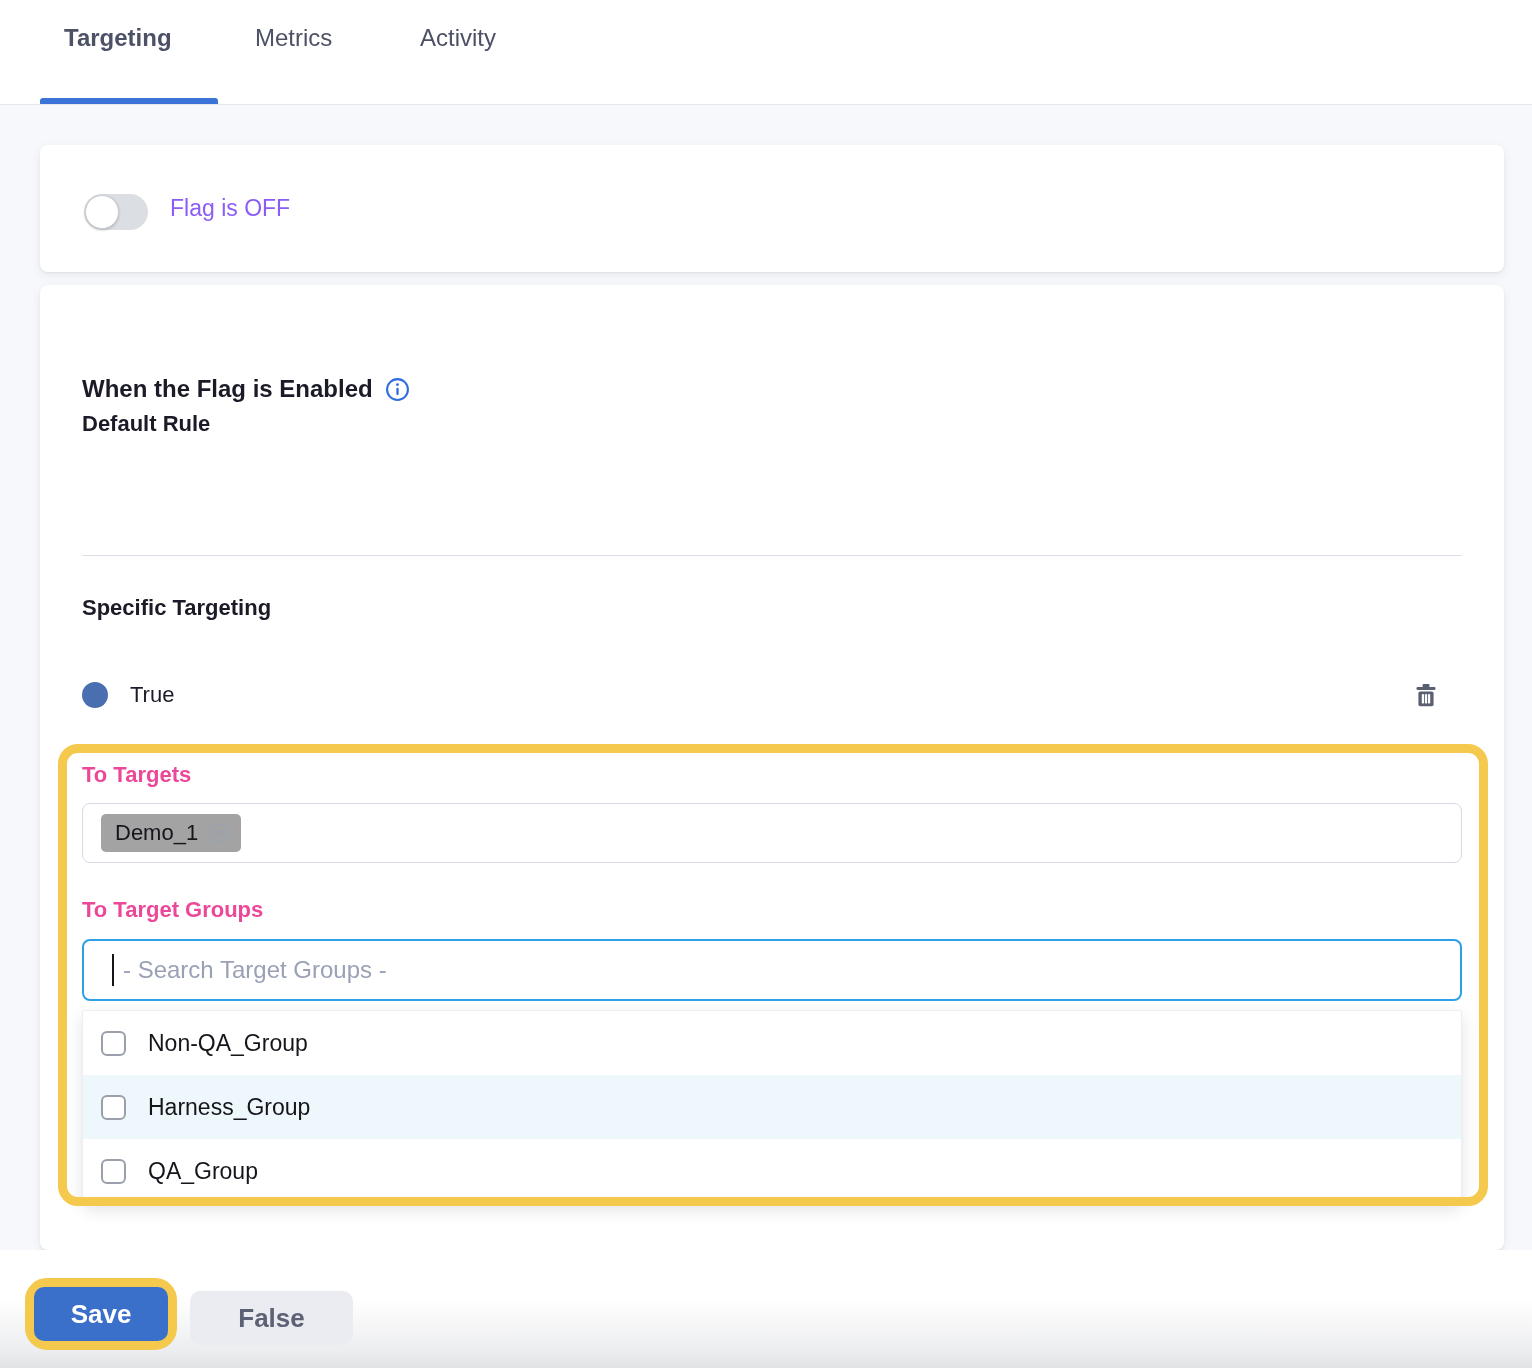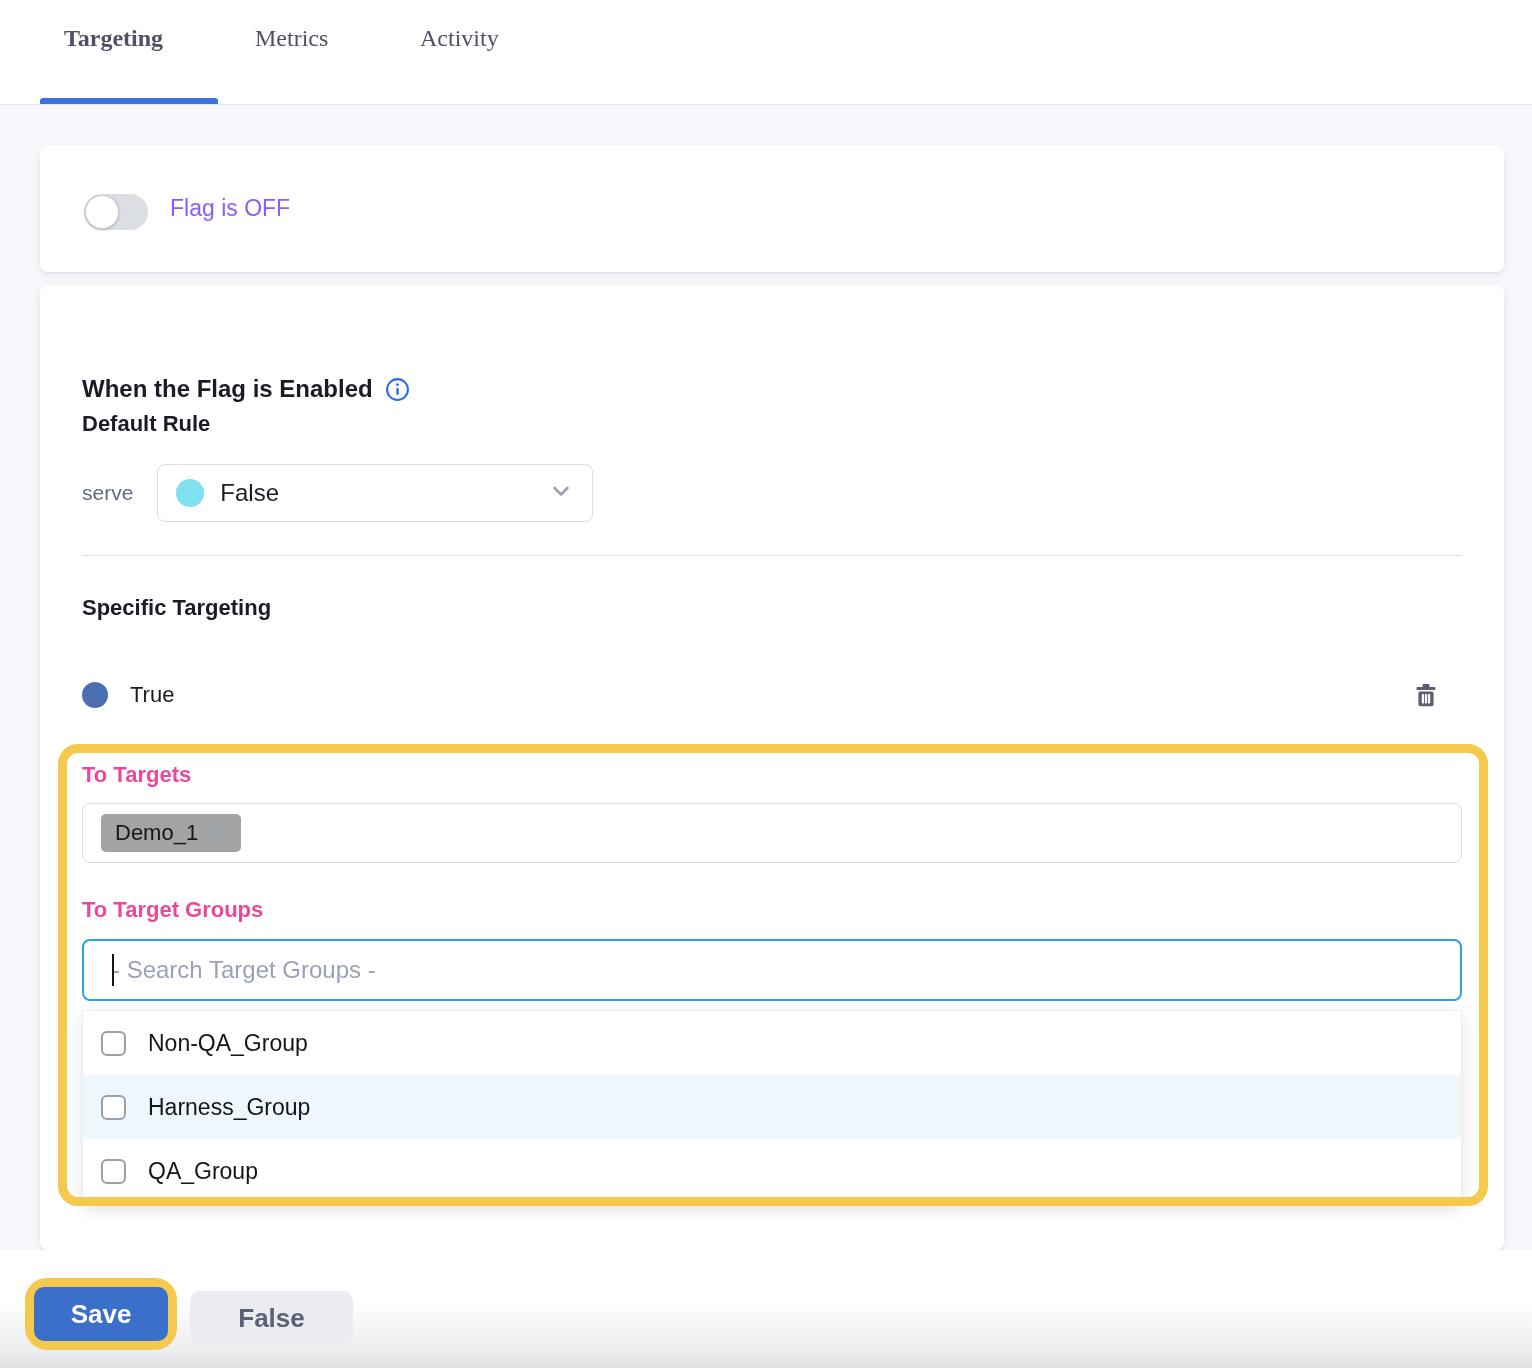--- a/index.html
+++ b/index.html
@@ -4,21 +4,21 @@
 <style>
   html,body { margin:0; padding:0; }
   body {
     width:1532px; height:1368px; position:relative; overflow:hidden;
     background:#f7f8fb;
     font-family:"Liberation Sans", sans-serif;
     color:#1b1b28;
   }
   
   .tabbar { position:absolute; left:0; top:0; width:1532px; height:104px; background:#ffffff; border-bottom:1px solid #e5e6ec; z-index:3; }
-  .tab { position:absolute; top:0; height:76px; display:flex; align-items:center; font-size:24px; color:#4d5166; cursor:pointer;font-family:Liberation Serif, serif; }
+  .tab { position:absolute; top:0; height:76px; display:flex; align-items:center; font-size:24px; color:#4d5166; cursor:pointer; }
   .tab-targeting { left:64px; font-weight:700; }
   .tab-metrics { left:255px; }
   .tab-activity { left:420px; }
   .tab-underline { position:absolute; left:40px; top:98px; width:178px; height:6px; border-radius:3px 3px 0 0; background:#3b73d8; }
 
   
   .card { position:absolute; background:#ffffff; border-radius:8px;
           box-shadow:0 1px 2px rgba(40,41,61,.06), 0 3px 8px rgba(96,97,112,.10); }
   .card-flag { left:40px; top:145px; width:1464px; height:127px; }
   .card-rules { left:40px; top:285px; width:1464px; height:965px; }
@@ -49,21 +49,21 @@
   .highlight-ring { position:absolute; left:18px; top:459px; width:1430px; height:462px; border:9px solid #f5c84e; border-radius:20px; box-sizing:border-box; pointer-events:none; z-index:6; }
 
   .field-label { position:absolute; font-size:22px; font-weight:600; color:#ec4899; }
   .to-targets-label { left:42px; top:477px; }
   .targets-input { position:absolute; left:42px; top:518px; width:1380px; height:60px; border:1px solid #d9dae6; border-radius:8px; background:#fff; box-sizing:border-box; display:flex; align-items:center; padding:0 14px; cursor:text; }
   .chip { display:flex; align-items:center; gap:9px; background:#a3a3a3; border-radius:5px; height:38px; padding:0 10px 0 14px; font-size:22px; color:#15151c; margin-left:4px; }
   .chip-x { display:inline-flex; cursor:pointer; }
 
   .to-groups-label { left:42px; top:612px; }
   .search-box { position:absolute; left:42px; top:654px; width:1380px; height:62px; border:2px solid #2da0e8; border-radius:8px; background:#fff; box-sizing:border-box; }
-  .search-box input { position:absolute; left:0; top:0; width:100%; height:100%; border:none; outline:none; background:transparent; font-family:"Liberation Sans", sans-serif; font-size:24px; color:#15151c; padding:0 0 0 28px; box-sizing:border-box; }
+  .search-box input { position:absolute; left:0; top:0; width:100%; height:100%; border:none; outline:none; background:transparent; font-family:"Liberation Sans", sans-serif; font-size:24px; color:#15151c; padding:0 0 0 39px; box-sizing:border-box; }
   .search-box input::placeholder { color:#9aa1b5; }
   .caret { position:absolute; left:28px; top:13px; width:2px; height:32px; background:#15151c; }
 
   .options-panel { position:absolute; left:42px; top:725px; width:1380px; background:#ffffff; border:1px solid #eceef3; border-radius:2px 2px 10px 10px; box-shadow:0 6px 16px rgba(60,60,80,.14); box-sizing:border-box; z-index:2; overflow:hidden; }
   .option { height:64px; display:flex; align-items:center; gap:22px; padding-left:18px; font-size:23px; color:#15151c; cursor:pointer; }
   .option.highlighted { background:#edf7fc; }
   .checkbox { width:25px; height:25px; border:2px solid #9aa0ab; border-radius:6px; background:#fff; box-sizing:border-box; flex:0 0 auto; }
 
   
   .footer { position:absolute; left:0; top:1250px; width:1532px; height:118px;
@@ -106,32 +106,20 @@
         <svg width="25" height="25" viewBox="0 0 24 24">
           <circle cx="12" cy="12" r="10" fill="none" stroke="#2f6be0" stroke-width="2"></circle>
           <circle cx="12" cy="7.3" r="1.4" fill="#2f6be0"></circle>
           <rect x="10.9" y="10.3" width="2.2" height="7.2" rx="1.1" fill="#2f6be0"></rect>
         </svg>
       </span>
     </div>
 
     <div class="default-rule-heading">Default Rule</div>
 
-    <div class="serve-row">
-      <span class="serve-label">serve</span>
-      <div class="select">
-        <span class="dot dot-28" style="background-color: rgb(127, 224, 239);"></span>
-        <span class="select-value">False</span>
-        <span>
-          <svg width="26" height="26" viewBox="0 0 24 24">
-            <path d="M6 9.2l6 6 6-6" fill="none" stroke="#9ba0ae" stroke-width="2.4" stroke-linecap="round" stroke-linejoin="round"></path>
-          </svg>
-        </span>
-      </div>
-    </div>
 
     <div class="divider"></div>
 
     <div class="specific-heading">Specific Targeting</div>
 
     <div class="variation-row">
       <span class="dot dot-26" style="background-color: rgb(74, 111, 176);"></span>
       <span class="variation-name">True</span>
       <span class="trash-btn">
         <svg width="28" height="28" viewBox="0 0 24 24" fill="#5b6071">

